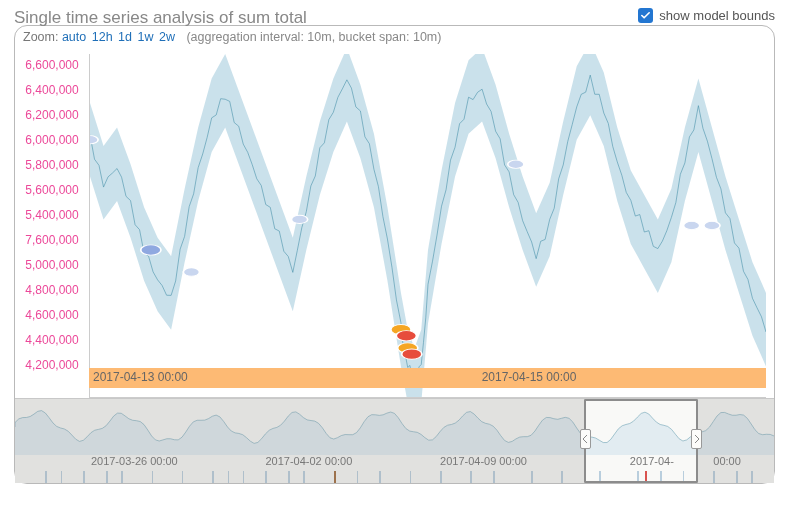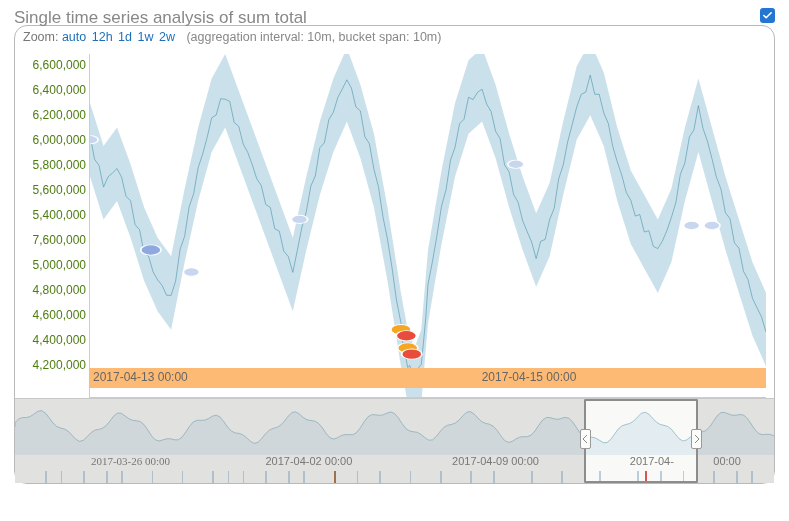--- a/index.html
+++ b/index.html
@@ -7,21 +7,21 @@
   .title{font-size:17px;color:#888;font-weight:400;margin-bottom:6px}
   .toggle-row{display:flex;justify-content:flex-end;align-items:center;gap:6px;margin-top:-26px;margin-bottom:2px}
   .checkbox{width:15px;height:15px;border-radius:3px;background:#2376d1;display:flex;align-items:center;justify-content:center;color:#fff;font-size:12px}
   .toggle-label{font-size:13px;color:#555}
   .panel{border:1px solid #b9b9b9;border-radius:13px}
   .zoom-bar{padding:4px 8px;font-size:12.5px;color:#666;border-bottom:none}
   .zoom-bar .lbl{color:#777}
   .zoom-bar a{color:#1f6fb8;text-decoration:none;margin-right:2px;cursor:pointer}
   .zoom-bar .agg{color:#888;margin-left:6px}
   .chart-area{position:relative;height:350px}
-  .yaxis{position:absolute;left:3px;top:10px;bottom:26px;width:68px;display:flex;flex-direction:column;justify-content:space-between;font-size:12px;color:#4d7c0f;text-align:right}
+  .yaxis{position:absolute;left:3px;top:10px;bottom:26px;width:68px;display:flex;flex-direction:column;justify-content:space-between;font-size:12px;color:#ec4899;text-align:center}
   .plot{position:absolute;left:74px;right:8px;top:6px;bottom:0;border-left:1px solid #ccc;border-bottom:1px solid #ccc}
   .plot svg{width:100%;height:100%;display:block}
   .xaxis{position:absolute;left:74px;right:8px;bottom:10px;height:20px;background:#fdba74;font-size:12px;color:#666}
   .xaxis span{position:absolute;top:2px}
   .nav{position:relative;height:84px;margin-top:0;border-top:1px solid #c8c8c8;background:#f9f9f7}
   .nav svg.navsvg{width:100%;height:56px;display:block}
   .nav .mask-l,.nav .mask-r{position:absolute;top:0;bottom:0;background:rgba(140,140,140,0.22)}
   .nav .mask-l{left:0}
   .nav .mask-r{right:0}
   .nav .window{position:absolute;top:0;bottom:0;border:2px solid #8c8c8c;border-radius:1px;box-sizing:border-box}
@@ -38,20 +38,21 @@
 <div class="wrap">
 
 <div class="title">Single time series analysis of sum total</div>
 
 <div class="toggle-row">
   <div class="checkbox">
     <svg width="11" height="11" viewBox="0 0 24 24">
           <path d="M20 6L9 17l-5-5" stroke="#fff" stroke-width="3.5" fill="none" stroke-linecap="round" stroke-linejoin="round"></path>
         </svg>
   </div>
+  <span class="toggle-label">show model bounds</span>
 </div>
 
 <div class="panel">
 
   <div class="zoom-bar">
     <span class="lbl">Zoom:</span>
     <a>auto</a>
     <a>12h</a>
     <a>1d</a>
     <a>1w</a>
@@ -148,22 +149,22 @@
               <path d="M4 0L0 4l4 4" stroke="#888" fill="none"></path>
             </svg>
       </div>
       <div class="handle r">
         <svg width="5" height="8" viewBox="0 0 5 8">
               <path d="M1 0l4 4-4 4" stroke="#888" fill="none"></path>
             </svg>
       </div>
     </div>
     <div class="ticks" id="navticks">
-          <span style="left: 10%; font-family: Liberation Serif, serif;">2017-03-26 00:00</span>
+          <span style="left: 10%;">2017-03-26 00:00</span>
           <span style="left: 33%;">2017-04-02 00:00</span>
-          <span style="left: 56%; margin-left: 12px;">2017-04-09 00:00</span>
+          <span style="left: 56%;">2017-04-09 00:00</span>
           <span style="left: 81%;">2017-04-</span>
           <span style="left: 92%;">00:00</span>
         </div>
   </div>
 
 </div>
 </div>
 
 </body></html>

